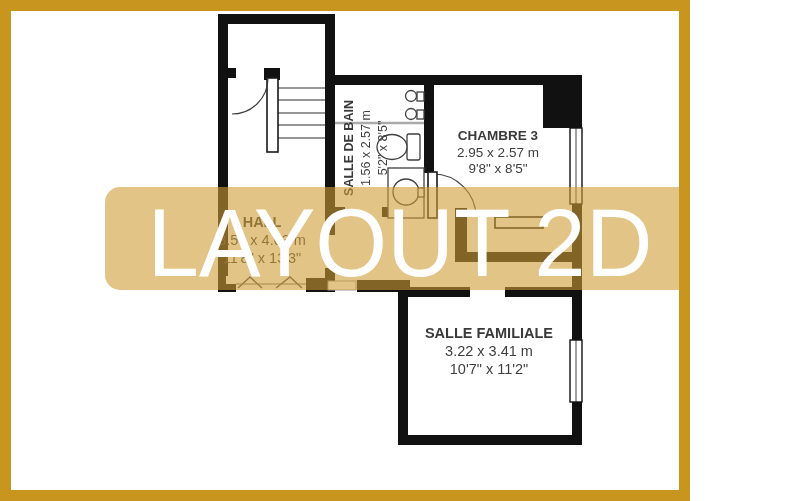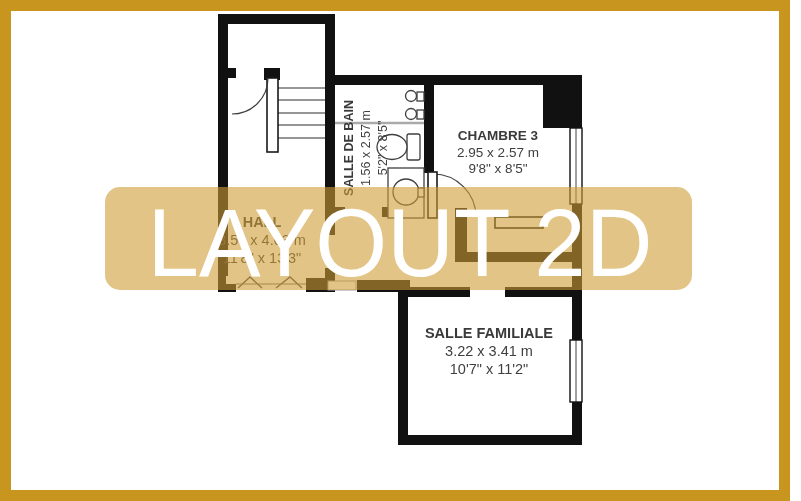--- a/index.html
+++ b/index.html
@@ -1,16 +1,16 @@
 <!DOCTYPE html>
 <html><head>
 <meta charset="utf-8">
 <style>
   html,body{margin:0;padding:0;background:#fff;}
-  #stage{position:relative;width:790px;height:501px;background:#ffffff;overflow:hidden;
+  #stage{position:relative;width:690px;height:501px;background:#ffffff;overflow:hidden;
          font-family:"Liberation Sans",sans-serif;}
   #frame{position:absolute;inset:0;border:11px solid #C8961E;box-sizing:border-box;pointer-events:none;}
   svg{position:absolute;left:0;top:0;}
   .room-name{fill:#3a3a3a;font-weight:bold;font-family:"Liberation Sans",sans-serif;}
   .room-dim{fill:#3f3f3f;font-family:"Liberation Sans",sans-serif;}
   .fixture{fill:#ffffff;stroke:#3f3f3f;stroke-width:1.3;}
   .tread{stroke:#2e2e2e;stroke-width:1.2;}
   .arc{fill:none;stroke:#3f3f3f;stroke-width:1.2;}
   .leaf{fill:#ffffff;stroke:#1a1a1a;stroke-width:1.6;}
   .window{fill:#ffffff;stroke:#111;stroke-width:1.4;}

